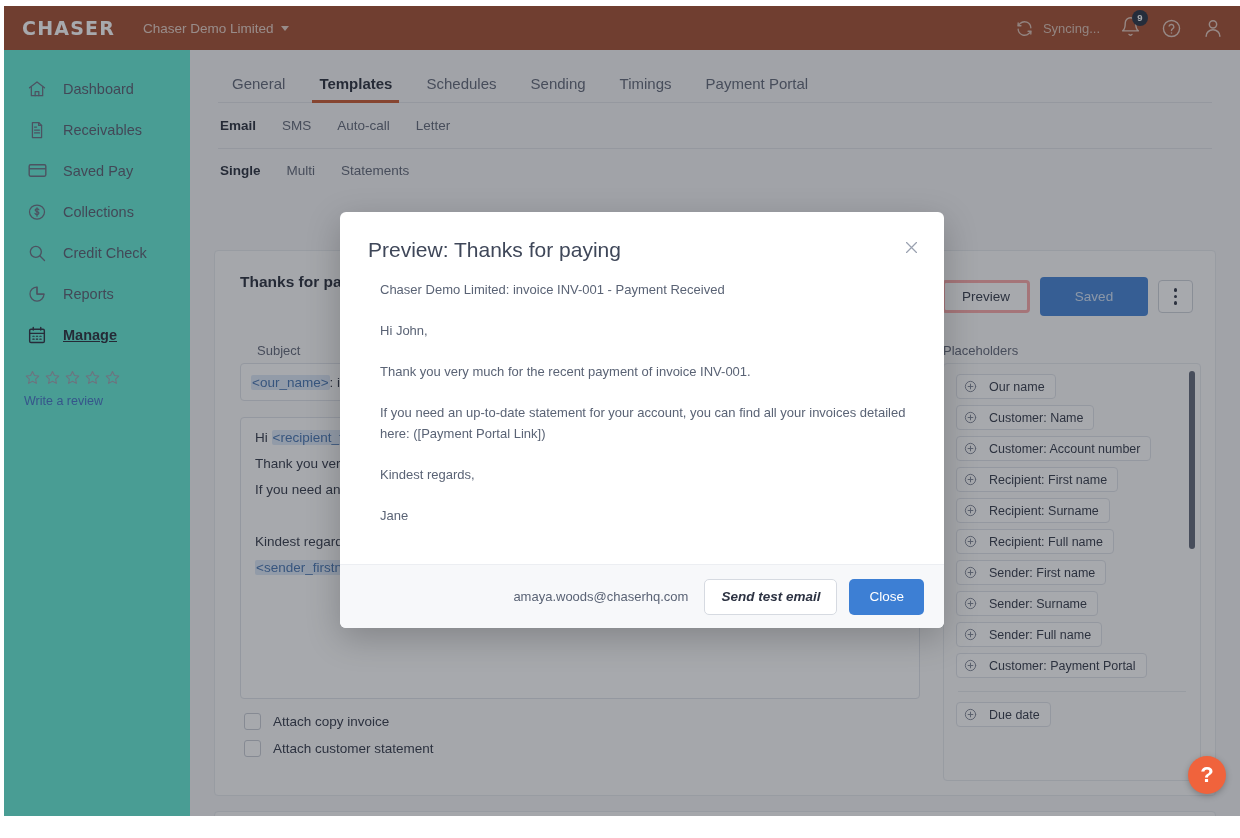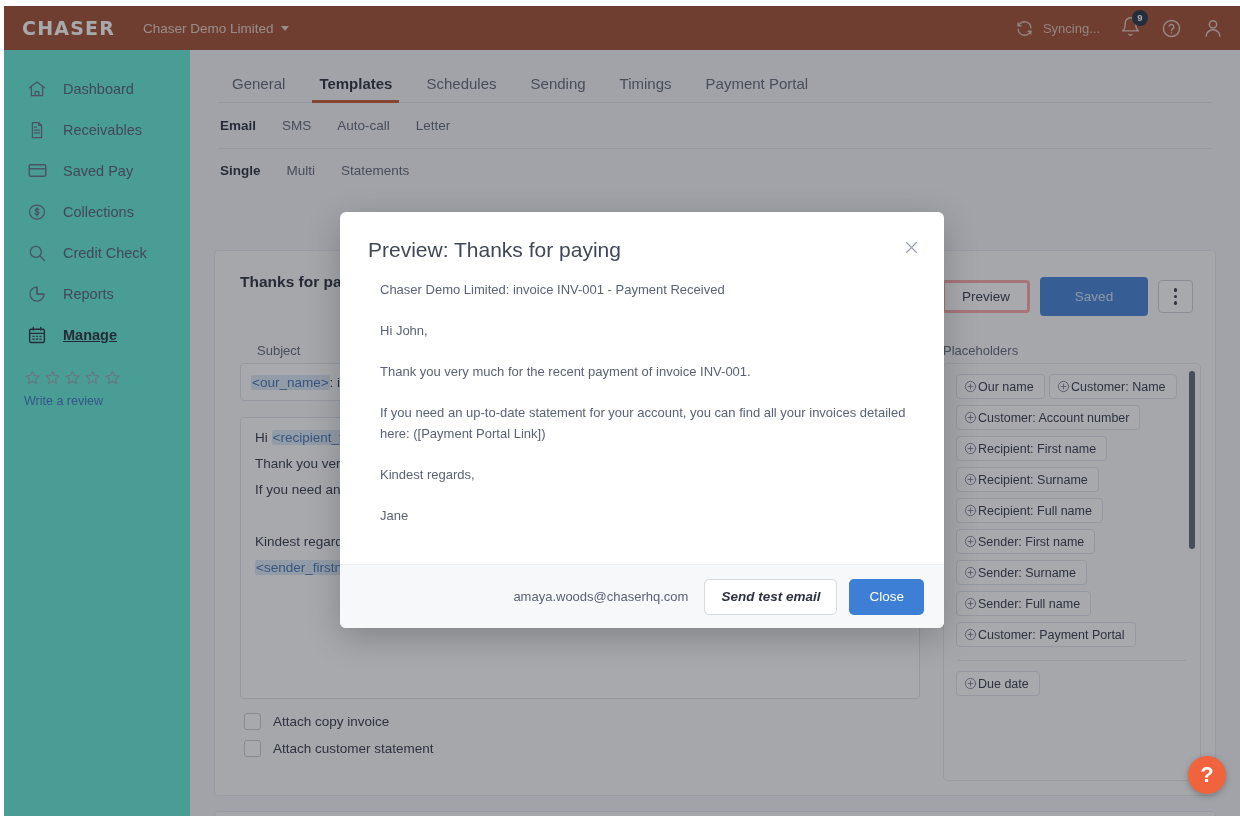--- a/index.html
+++ b/index.html
@@ -202,21 +202,21 @@
 
   
   #ph-label { position: absolute; left: 728px; top: 92px; font-size: 13px; color: #5b6172; }
   #ph-panel {
     position: absolute; left: 728px; top: 112px;
     width: 258px; height: 418px;
     background: #fbfbfc; border: 1px solid #e6e8ec; border-radius: 4px;
     padding: 10px 12px; overflow: hidden;
   }
   .ph-chip {
-    display: inline-flex; align-items: center; gap: 1px;
+    display: inline-flex; align-items: center; gap: 12px;
     height: 25px; padding: 0 10px 0 7px; margin-bottom: 6px;
     background: #fff; border: 1px solid #dfe2e8; border-radius: 4px;
     font-size: 12.5px; color: #2c3242; cursor: pointer; white-space: nowrap;
   }
   .plus-ic { color: #7b8292; display: inline-flex; }
   .ph-divider { height: 1px; background: #e6e8ec; margin: 7px 2px 10px 2px; }
   #ph-scrollbar {
     position: absolute; right: 5px; top: 7px;
     width: 6px; height: 178px; border-radius: 3px; background: #5b6172;
   }

